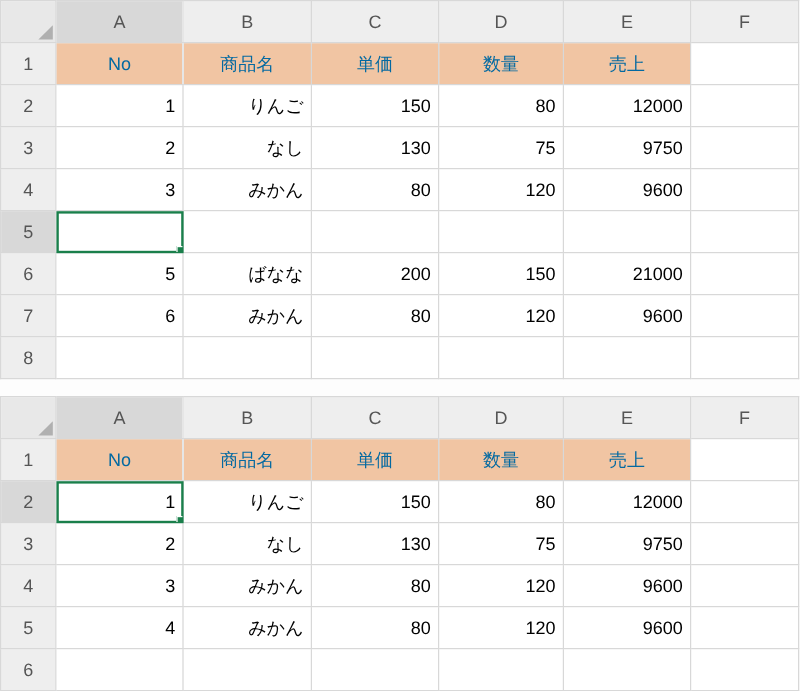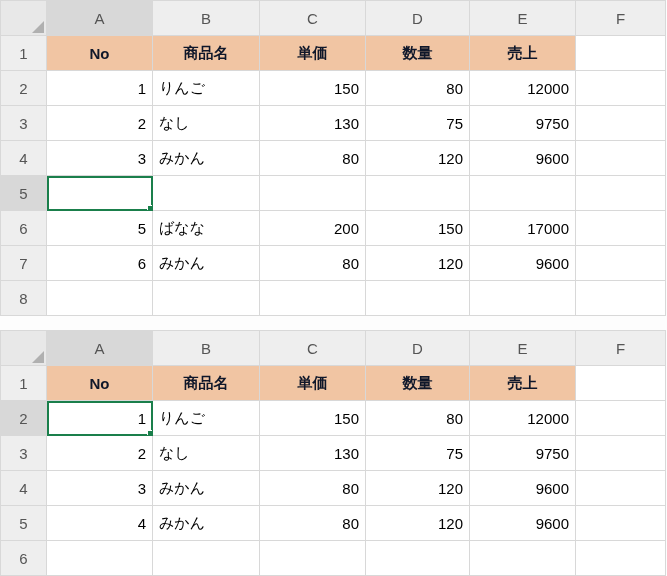--- a/index.html
+++ b/index.html
@@ -60,25 +60,24 @@
   }
   .col-A { width: 106px; }
   .col-B { width: 107px; }
   .col-C { width: 106px; }
   .col-D { width: 104px; }
   .col-E { width: 106px; }
   .col-F { width: 90px; }
   .hdr {
     background: #f1c5a3 !important;
     text-align: center;
-    color: #0f172a;
-    font-weight: bold;
+    color: #0369a1;
   }
   .num { text-align: right; }
-  .txt { text-align: left; }
+  .txt { text-align: right; }
   .selected {
     outline: 2px solid #1a7f4b;
     outline-offset: -2px;
     position: relative;
   }
   .selected::after {
     content: "";
     position: absolute;
     right: -3px; bottom: -3px;
     width: 6px; height: 6px;
@@ -146,21 +145,21 @@
     <td></td>
     <td></td>
     <td></td>
   </tr>
   <tr>
     <th class="row-head">6</th>
     <td class="num">5</td>
     <td class="txt">ばなな</td>
     <td class="num">200</td>
     <td class="num">150</td>
-    <td class="num">17000</td>
+    <td class="num">21000</td>
     <td></td>
   </tr>
   <tr>
     <th class="row-head">7</th>
     <td class="num">6</td>
     <td class="txt">みかん</td>
     <td class="num">80</td>
     <td class="num">120</td>
     <td class="num">9600</td>
     <td></td>

